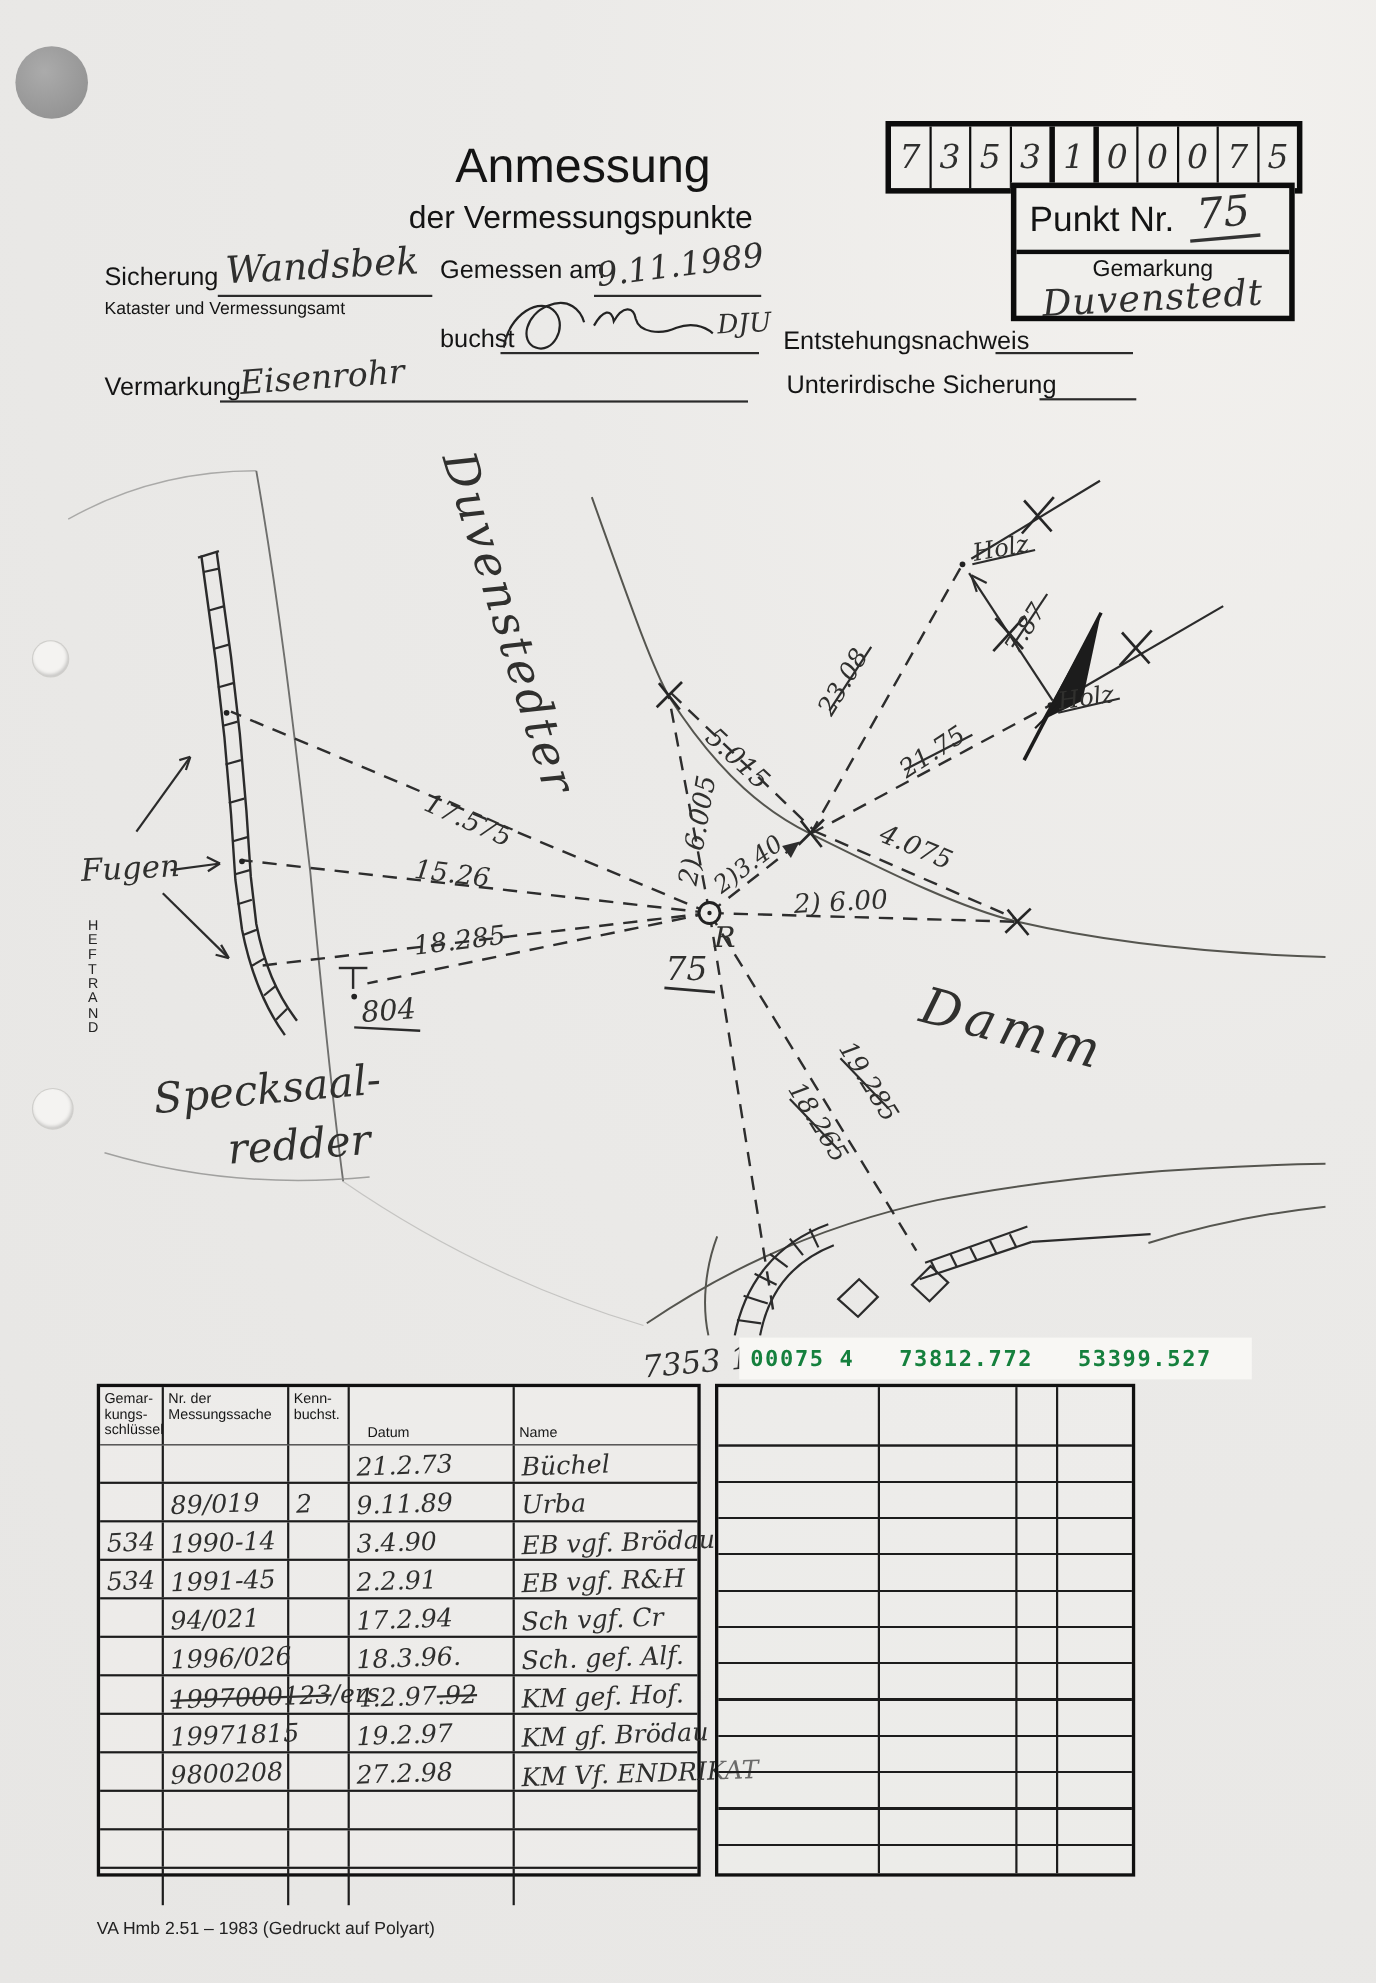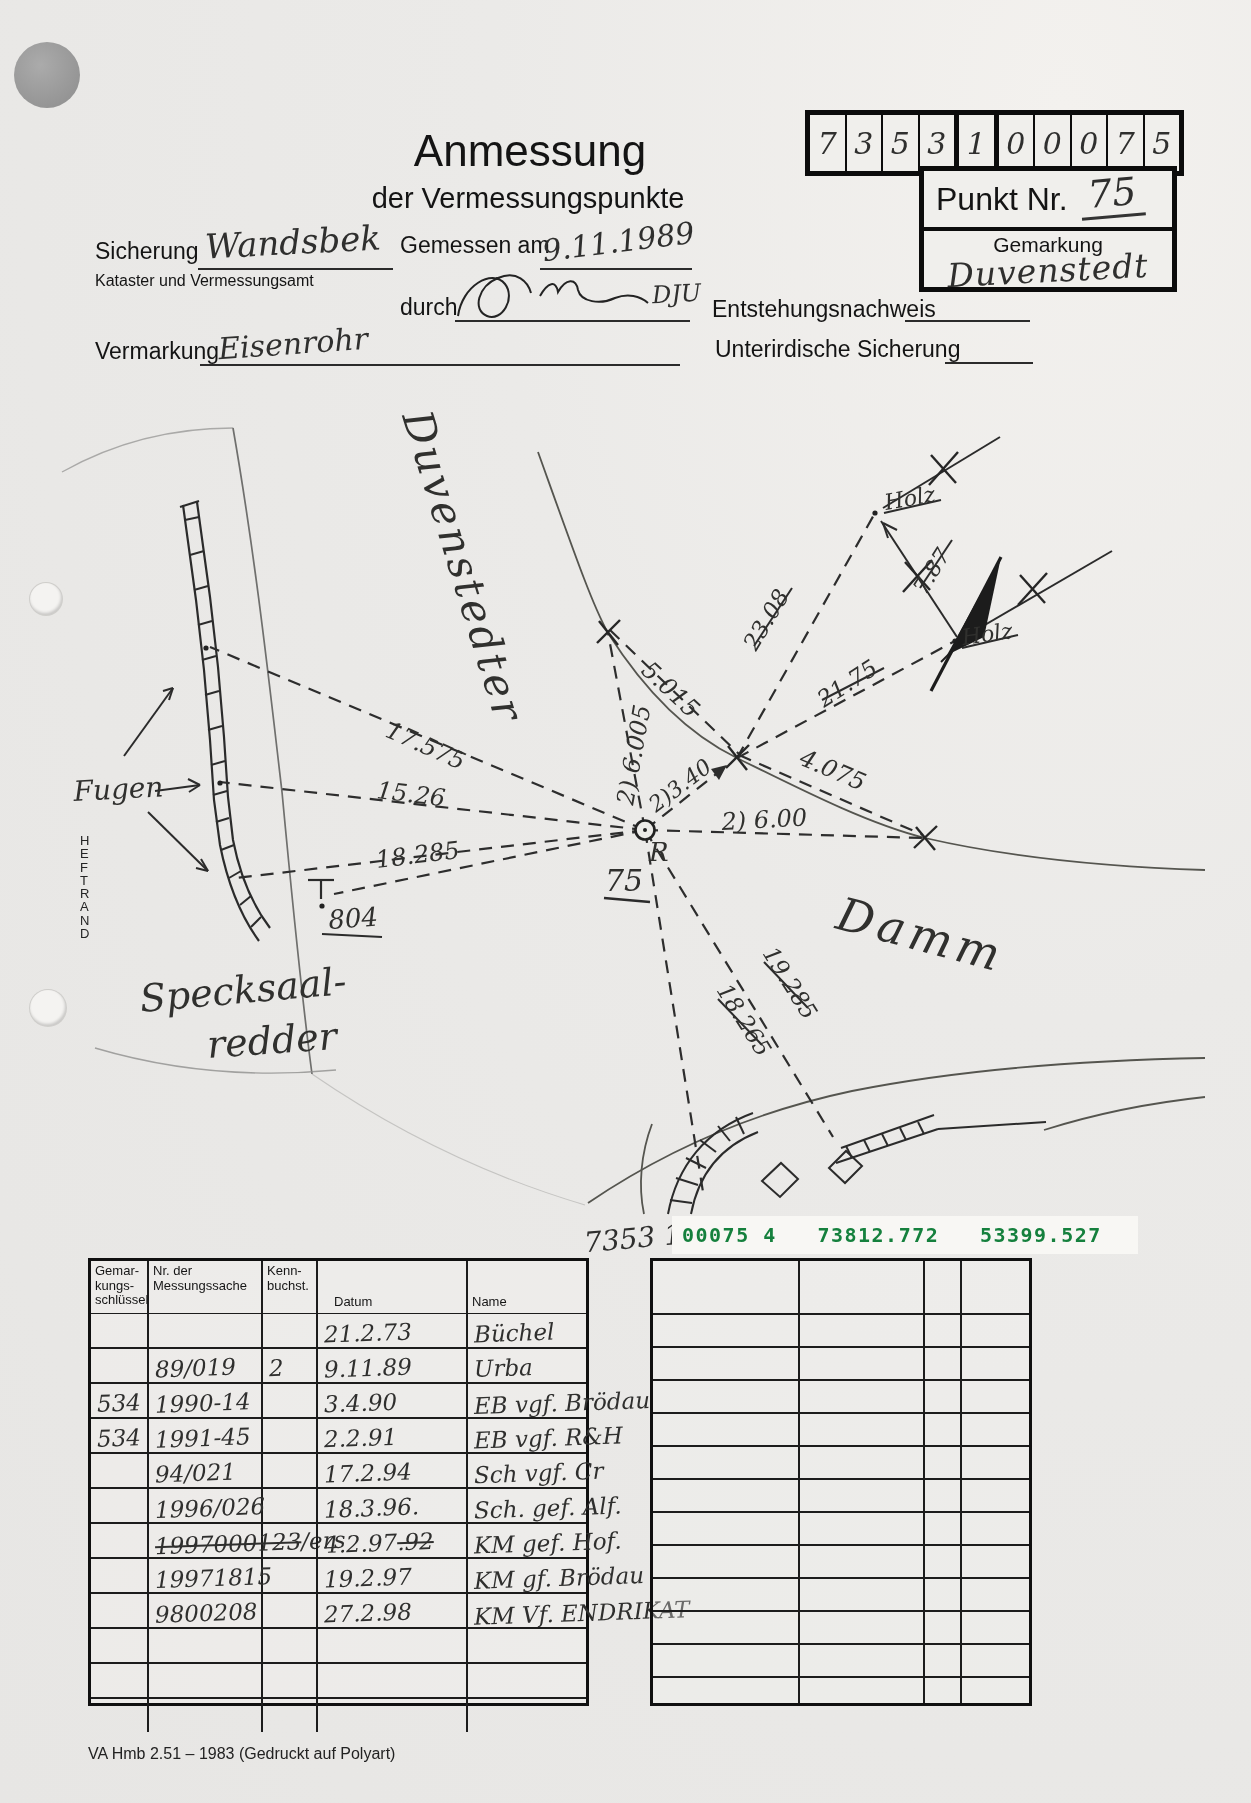--- a/index.html
+++ b/index.html
@@ -12,21 +12,21 @@
   .fline{position:absolute;height:0;border-bottom:2px solid #2b2b2b;}
   svg text{font-family:"DejaVu Serif",serif;font-style:italic;fill:#30302e;}
   
   #numrow{left:805px;top:110px;width:369px;height:56px;border:5px solid #0c0c0c;display:flex;background:#f0efec;}
   #numrow .cell{flex:1;border-left:2px solid #0c0c0c;display:flex;align-items:center;justify-content:center;font-size:30px;}
   #numrow .cell:first-child{border-left:none;}
   #numrow .cell.g{border-left-width:5px;}
   #punktbox{left:919px;top:166px;width:258px;height:126px;border:5px solid #0c0c0c;background:#f0efec;box-sizing:border-box;}
   #punktrow{height:56px;border-bottom:4px solid #0c0c0c;position:relative;padding-left:45px;}
   
-  #ltable{left:88px;top:1258px;width:501px;height:448px;border:3px solid #101010;box-sizing:border-box;background:rgba(245,244,241,.35);}
+  #ltable{left:88px;top:1258px;width:549px;height:448px;border:3px solid #101010;box-sizing:border-box;background:rgba(245,244,241,.35);}
   .lrow{display:flex;height:33px;border-top:2px solid #1c1c1c;position:relative;}
   .lrow.first{border-top:none;}
   #lhead{display:flex;height:52px;border-bottom:1px solid #1c1c1c;}
   .hc{font-size:13px;line-height:1.12;padding:3px 4px;border-right:2px solid #1c1c1c;box-sizing:border-box;white-space:pre-line;}
   .c{border-right:2px solid #1c1c1c;box-sizing:border-box;position:relative;overflow:visible;}
   .c:last-child,.hc:last-child{border-right:none;}
   .w1{width:58px;} .w2{width:114px;} .w3{width:55px;} .w4{width:150px;padding-left:16px;} .w5{flex:1;}
   .cv{position:absolute;left:6px;bottom:1px;font-size:23px;transform:rotate(-2deg);}
   .strike{text-decoration:line-through;}
   #rtable{left:650px;top:1258px;width:382px;height:448px;border:3px solid #101010;box-sizing:border-box;background:rgba(245,244,241,.3);}
@@ -84,21 +84,21 @@
 
   <div class="abs printed" style="left:95px;top:238px;font-size:23px;">Sicherung</div>
   <div class="fline" style="left:198px;top:268px;width:195px;"></div>
   <div class="abs hw" style="left:205px;top:222px;font-size:34px;transform:rotate(-3deg);">Wandsbek</div>
   <div class="abs printed" style="left:95px;top:272px;font-size:16px;">Kataster und Vermessungsamt</div>
 
   <div class="abs printed" style="left:400px;top:232px;font-size:23px;">Gemessen am</div>
   <div class="fline" style="left:540px;top:268px;width:152px;"></div>
   <div class="abs hw" style="left:542px;top:224px;font-size:30px;transform:rotate(-7deg);">9.11.1989</div>
 
-  <div class="abs printed" style="left:400px;top:294px;font-size:23px;">durch</div>
+  <div class="abs printed" style="left:400px;top:294px;font-size:23px;">buchst</div>
   <div class="fline" style="left:455px;top:320px;width:235px;"></div>
   <div class="abs hw" style="left:652px;top:280px;font-size:24px;transform:rotate(-3deg);">DJU</div>
 
   <div class="abs printed" style="left:712px;top:296px;font-size:23px;">Entstehungsnachweis</div>
   <div class="fline" style="left:905px;top:320px;width:125px;"></div>
 
   <div class="abs printed" style="left:95px;top:338px;font-size:23px;">Vermarkung</div>
   <div class="fline" style="left:200px;top:364px;width:480px;"></div>
   <div class="abs hw" style="left:218px;top:326px;font-size:30px;transform:rotate(-4deg);">Eisenrohr</div>
 

